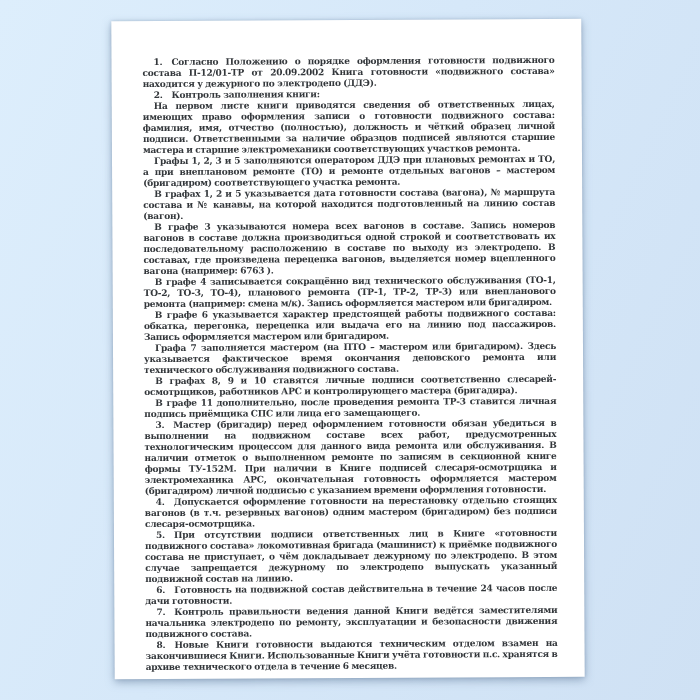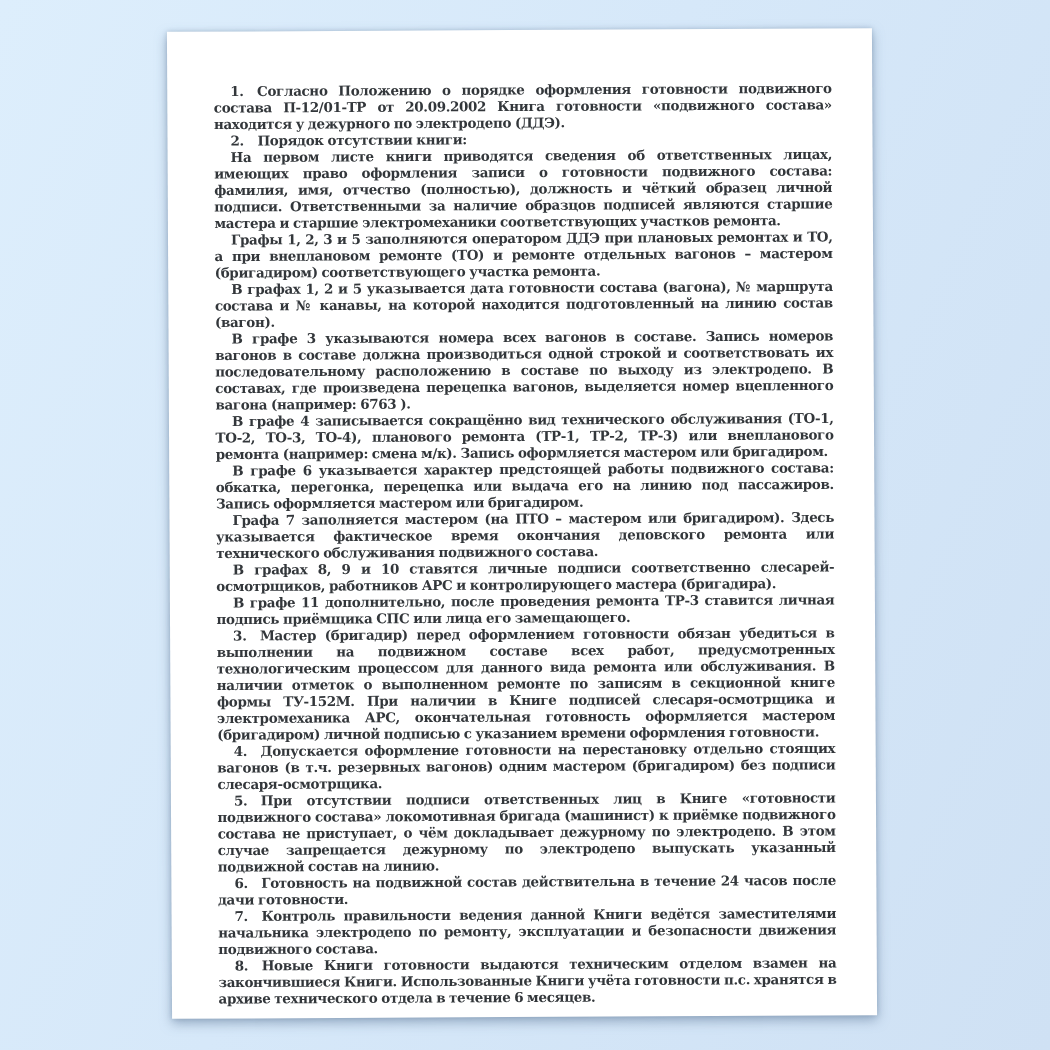--- a/index.html
+++ b/index.html
@@ -46,21 +46,21 @@
   .pnum:not(:empty) {
     padding-right: 9px;
   }
 </style>
 </head>
 <body>
 
 <div class="paper">
   <div class="page-text">
     <p class="para"><span class="pnum">1.</span><span>Согласно Положению о порядке оформления готовности подвижного состава П-12/01-ТР от 20.09.2002 Книга готовности «подвижного состава» находится у дежурного по электродепо (ДДЭ).</span></p>
-    <p class="para"><span class="pnum">2.</span><span>Порядок отсутствии книги:</span></p>
+    <p class="para"><span class="pnum">2.</span><span>Контроль заполнения книги:</span></p>
     <p class="para"><span class="pnum"></span><span>На первом листе книги приводятся сведения об ответственных лицах, имеющих право оформления записи о готовности подвижного состава: фамилия, имя, отчество (полностью), должность и чёткий образец личной подписи. Ответственными за наличие образцов подписей являются старшие мастера и старшие электромеханики соответствующих участков ремонта.</span></p>
     <p class="para"><span class="pnum"></span><span>Графы 1, 2, 3 и 5 заполняются оператором ДДЭ при плановых ремонтах и ТО, а при внеплановом ремонте (ТО) и ремонте отдельных вагонов – мастером (бригадиром) соответствующего участка ремонта.</span></p>
     <p class="para"><span class="pnum"></span><span>В графах 1, 2 и 5 указывается дата готовности состава (вагона), № маршрута состава и № канавы, на которой находится подготовленный на линию состав (вагон).</span></p>
     <p class="para"><span class="pnum"></span><span>В графе 3 указываются номера всех вагонов в составе. Запись номеров вагонов в составе должна производиться одной строкой и соответствовать их последовательному расположению в составе по выходу из электродепо. В составах, где произведена перецепка вагонов, выделяется номер вцепленного вагона (например: 6763 ).</span></p>
     <p class="para"><span class="pnum"></span><span>В графе 4 записывается сокращённо вид технического обслуживания (ТО-1, ТО-2, ТО-3, ТО-4), планового ремонта (ТР-1, ТР-2, ТР-3) или внепланового ремонта (например: смена м/к). Запись оформляется мастером или бригадиром.</span></p>
     <p class="para"><span class="pnum"></span><span>В графе 6 указывается характер предстоящей работы подвижного состава: обкатка, перегонка, перецепка или выдача его на линию под пассажиров. Запись оформляется мастером или бригадиром.</span></p>
     <p class="para"><span class="pnum"></span><span>Графа 7 заполняется мастером (на ПТО – мастером или бригадиром). Здесь указывается фактическое время окончания деповского ремонта или технического обслуживания подвижного состава.</span></p>
     <p class="para"><span class="pnum"></span><span>В графах 8, 9 и 10 ставятся личные подписи соответственно слесарей-осмотрщиков, работников АРС и контролирующего мастера (бригадира).</span></p>
     <p class="para"><span class="pnum"></span><span>В графе 11 дополнительно, после проведения ремонта ТР-3 ставится личная подпись приёмщика СПС или лица его замещающего.</span></p>
     <p class="para"><span class="pnum">3.</span><span>Мастер (бригадир) перед оформлением готовности обязан убедиться в выполнении на подвижном составе всех работ, предусмотренных технологическим процессом для данного вида ремонта или обслуживания. В наличии отметок о выполненном ремонте по записям в секционной книге формы ТУ-152М. При наличии в Книге подписей слесаря-осмотрщика и электромеханика АРС, окончательная готовность оформляется мастером (бригадиром) личной подписью с указанием времени оформления готовности.</span></p>

